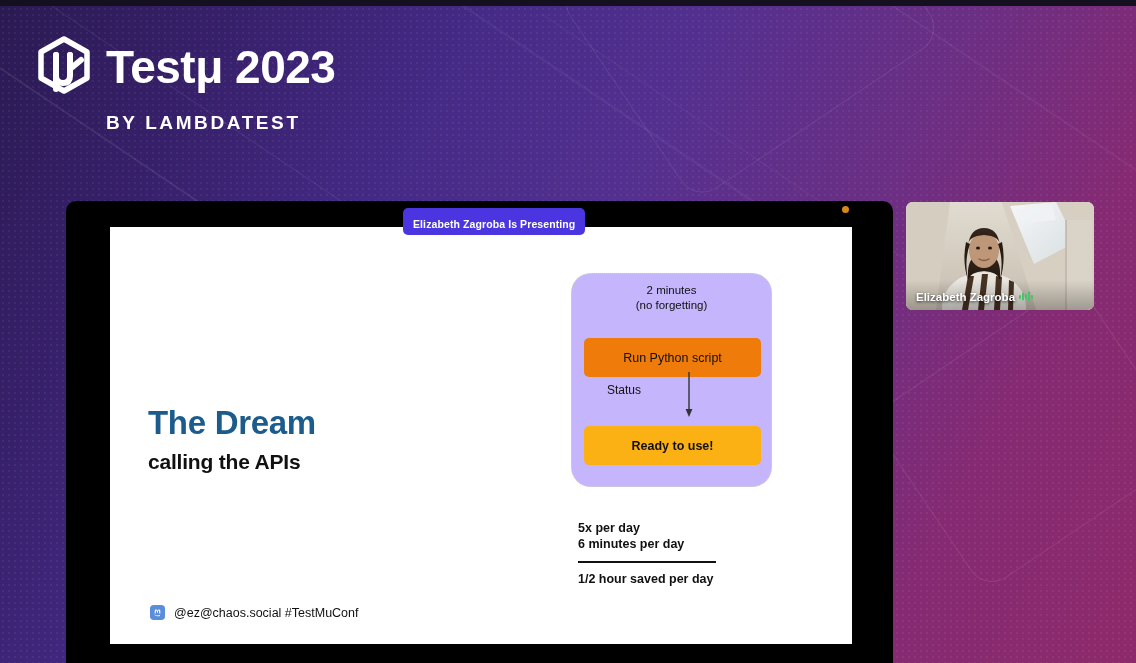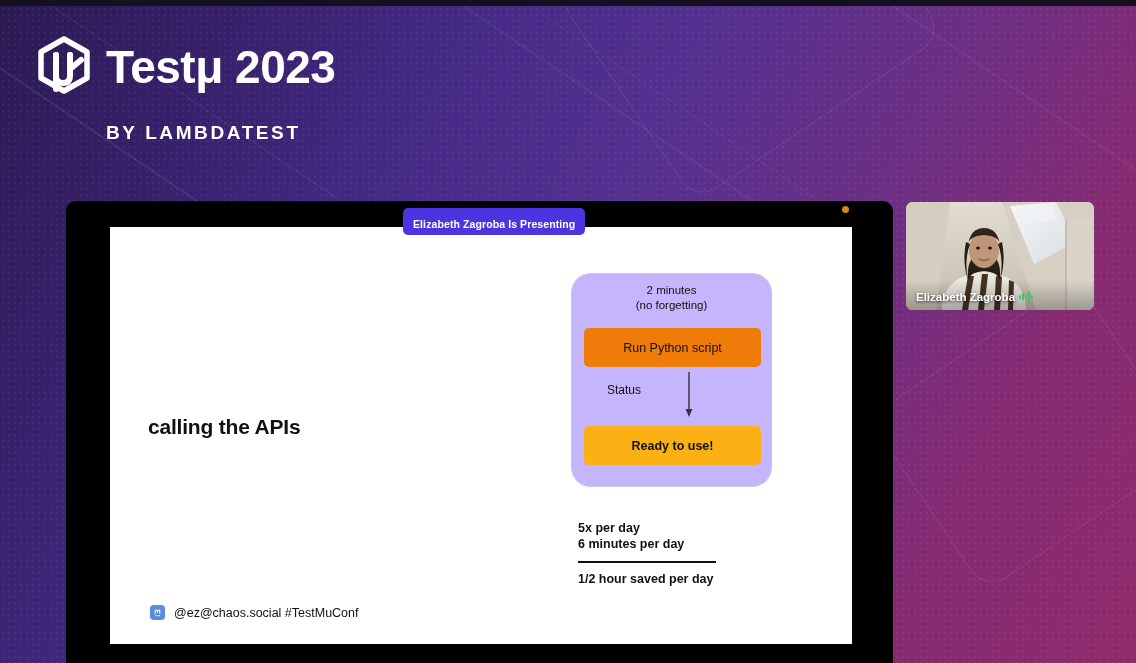--- a/index.html
+++ b/index.html
@@ -92,21 +92,21 @@
     font-weight: bold;
     letter-spacing: -0.5px;
     line-height: 1;
     white-space: nowrap;
   }
   #brand-subtitle {
     color: #ffffff;
     font-size: 19px;
     font-weight: bold;
     letter-spacing: 2.6px;
-    margin-top: 24px;
+    margin-top: 14px;
     margin-left: 70px;
     white-space: nowrap;
   }
 
   
   #screen-share-frame {
     position: absolute;
     left: 66px; top: 201px;
     width: 827px; height: 462px;
     background: #000000;
@@ -187,21 +187,21 @@
     width: 177px;
     height: 39px;
     border-radius: 5px;
     display: flex;
     align-items: center;
     justify-content: center;
     color: #111111;
     font-size: 12.5px;
     font-weight: normal;
   }
-  #flow-box-run { top: 54px; background: #ef7c0a; }
+  #flow-box-run { top: 64px; background: #ef7c0a; }
   #flow-box-ready { top: 152px; background: #fbb014; font-weight: bold; }
 
   #status-label {
     position: absolute;
     left: 35px; top: 109px;
     font-size: 12px;
     color: #111111;
   }
   #status-arrow {
     position: absolute;
@@ -308,20 +308,21 @@
 
   <div id="screen-share-frame">
     <div id="recording-dot"></div>
   </div>
 
   <div id="presenting-pill">Elizabeth Zagroba Is Presenting</div>
 
   <div id="slide">
 
     <div id="slide-heading-block">
+      <div id="slide-title">The Dream</div>
       <div id="slide-subtitle">calling the APIs</div>
     </div>
 
     <div id="diagram-card">
       <div id="diagram-caption">
         <div>2 minutes</div>
         <div>(no forgetting)</div>
       </div>
 
       <div class="flow-box" id="flow-box-run">Run Python script</div>

